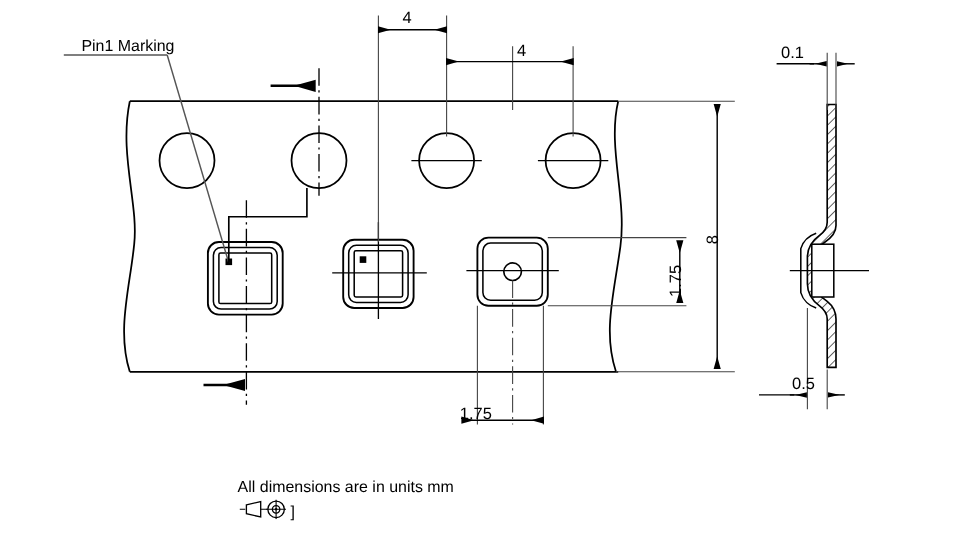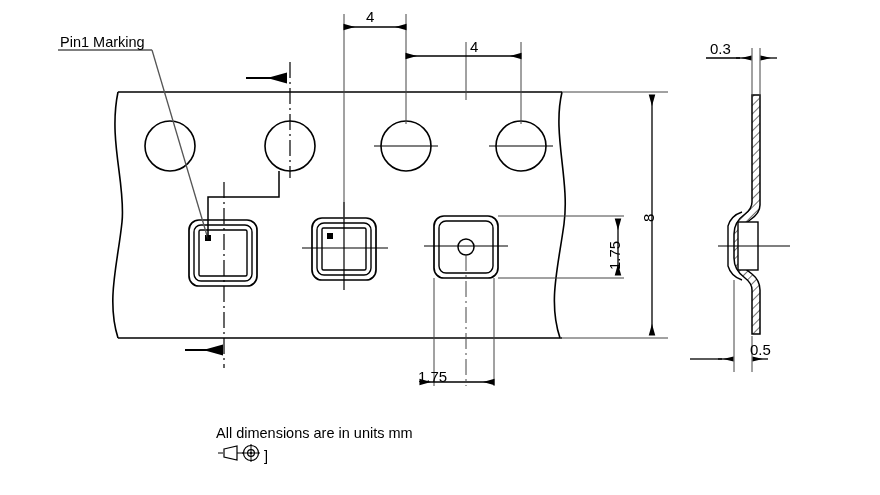--- a/index.html
+++ b/index.html
@@ -23,21 +23,21 @@
   svg.canvas {
     position: absolute;
     left: 0;
     top: 0;
     width: 880px;
     height: 495px;
   }
   .note-block {
     position: absolute;
     left: 216px;
-    top: 423px;
+    top: 433px;
     width: 600px;
   }
   .note-line {
     font-family: "Liberation Sans", sans-serif;
     font-size: 14.5px;
     line-height: 21px;
     color: #000000;
     white-space: nowrap;
   }
   .note-line-2 {
@@ -60,20 +60,21 @@
   .dim-text.vert {
     transform-origin: left top;
     transform: rotate(-90deg);
   }
   .label-text {
     position: absolute;
     font-family: "Liberation Sans", sans-serif;
     font-size: 14.5px;
     color: #000000;
     white-space: nowrap;
+    margin-left: 14px;
   }
 </style>
 </head>
 <body>
 
 <div id="drawing-root">
 
   <svg class="canvas" viewBox="0 0 880 495" xmlns="http://www.w3.org/2000/svg">
 
     <defs>
@@ -215,23 +216,23 @@
   <div class="dim-text" style="left:366px; top:8px;">4</div>
 
   <div class="dim-text" style="left:470px; top:38px;">4</div>
 
   <div class="dim-text vert" style="left:640px; top:222px;">8</div>
 
   <div class="dim-text vert" style="left:606px; top:270px;">1.75</div>
 
   <div class="dim-text" style="left:418px; top:368px;">1.75</div>
 
-  <div class="dim-text" style="left:710px; top:40px;">0.3</div>
-
-  <div class="dim-text" style="left:750px; top:341px;">0.5</div>
+  <div class="dim-text" style="left:710px; top:40px;">0.1</div>
+
+  <div class="dim-text" style="left:720px; top:341px;">0.5</div>
 
   <div class="note-block">
     <div class="note-line">All dimensions are in units mm</div>
     <div class="note-line note-line-2">
       <span class="proj-sym">
         <svg width="46" height="18" viewBox="0 0 46 18" xmlns="http://www.w3.org/2000/svg">
           <line x1="1" y1="9" x2="6" y2="9" stroke="#000000" stroke-width="1"></line>
           <path d="M 7,5 L 20,2 L 20,16 L 7,13 Z" fill="none" stroke="#000000" stroke-width="1.2"></path>
           <line x1="20" y1="9" x2="26" y2="9" stroke="#000000" stroke-width="1"></line>
           <circle cx="34" cy="9" r="7.5" fill="none" stroke="#000000" stroke-width="1.2"></circle>

